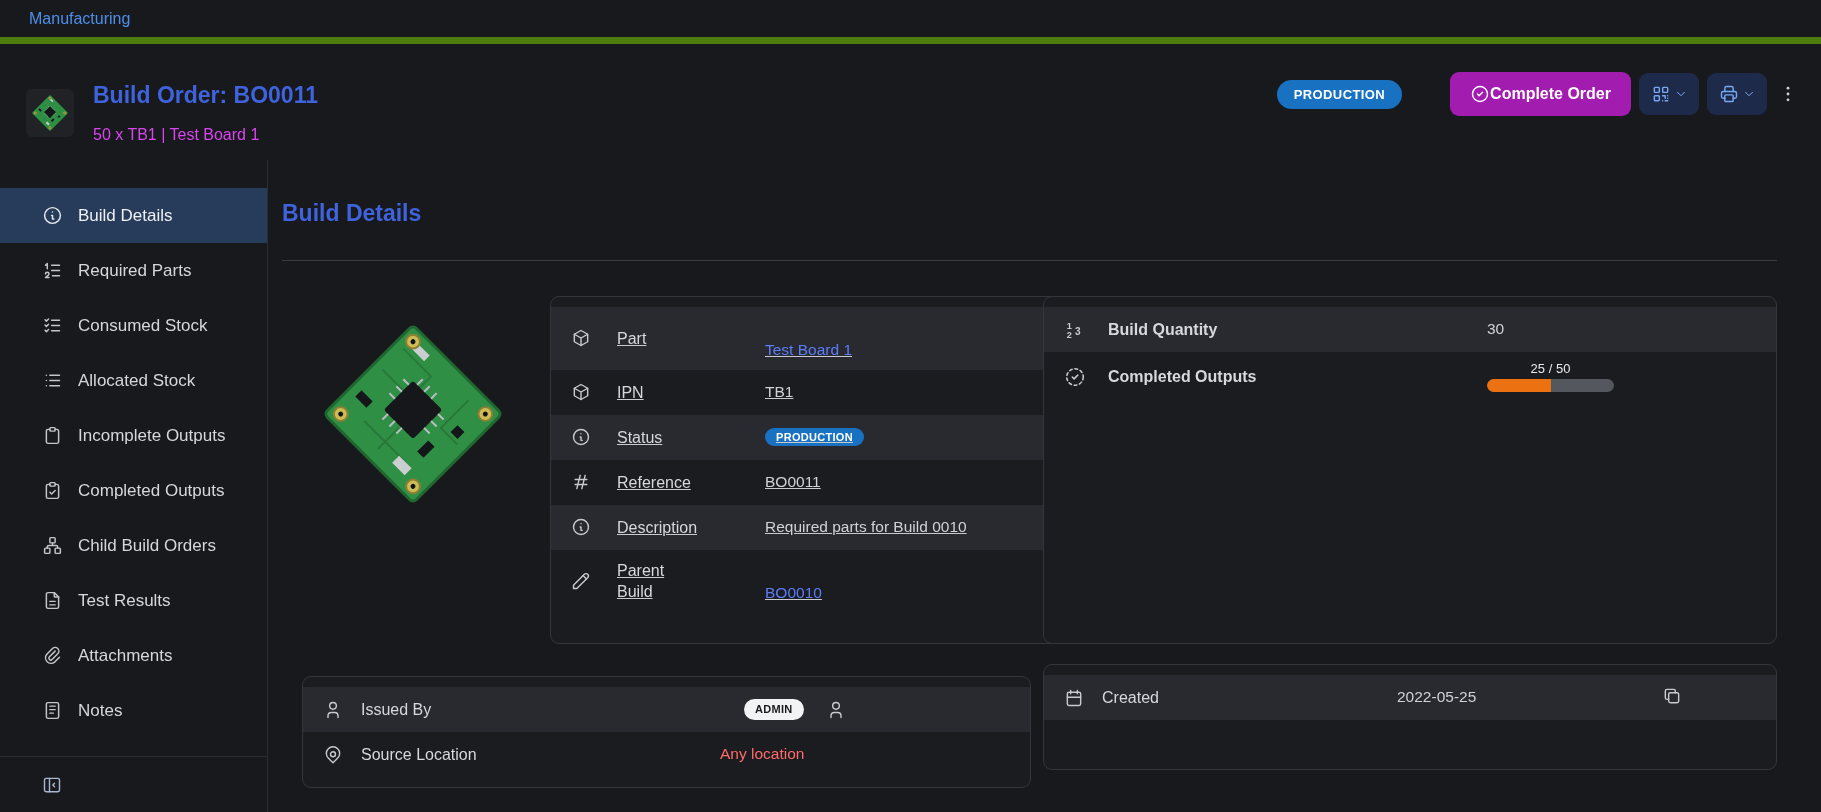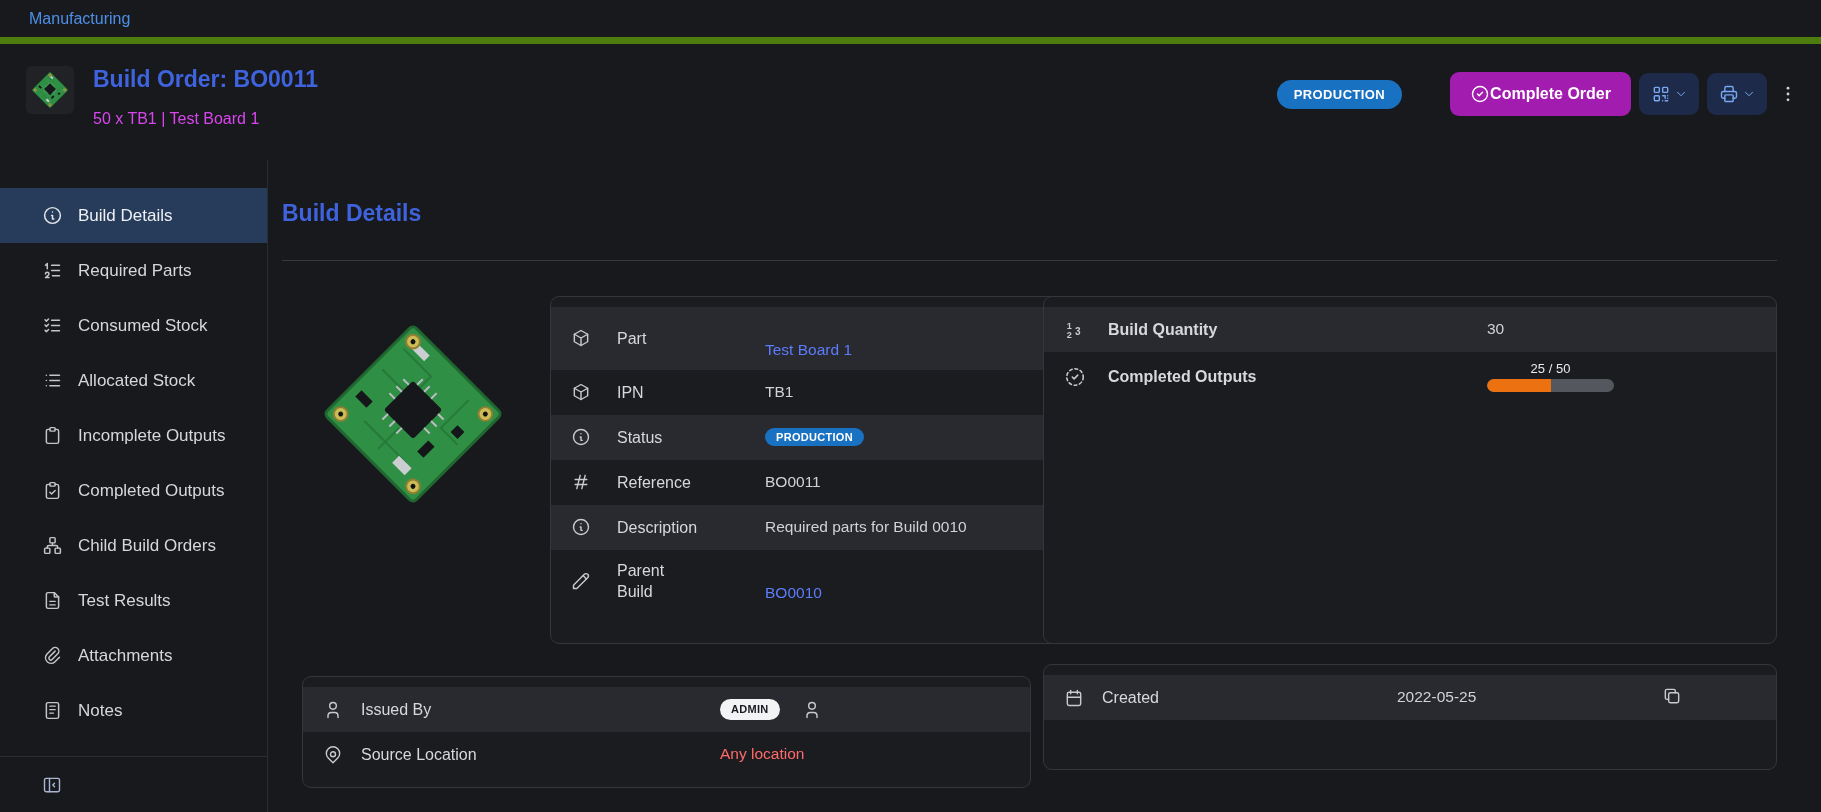--- a/index.html
+++ b/index.html
@@ -7,21 +7,21 @@
   body { background:#18191d; font-family:"Liberation Sans", sans-serif; color:#c9cacd; overflow:hidden; }
   a { text-decoration: none; }
   button { font-family: inherit; background: none; border: none; cursor: pointer; color: inherit; }
   svg.ic { width:20px; height:20px; fill:none; stroke:currentColor; stroke-width:1.7; stroke-linecap:round; stroke-linejoin:round; flex:none; }
 
   
   .crumb-bar { height:44px; display:flex; align-items:center; padding:0 29px; border-bottom:7px solid #4d7c0f; }
   .crumb { color:#4d8fe8; font-size:16px; cursor:pointer; }
 
   
-  .hdr { position:relative; height:116px; padding:14px 0 0 26px; display:flex; }
+  .hdr { position:relative; height:116px; padding:14px 0 0 26px; display:flex;align-items:center; }
   .thumb { width:48px; height:48px; border-radius:6px; overflow:hidden; margin-top:8px; background:#202226; flex:none; }
   .hdr-titles { margin-left:19px; }
   .hdr-title { color:#3e63dd; font-size:23px; font-weight:700; margin-top:8px; }
   .hdr-sub { color:#d946ef; font-size:16px; margin-top:17px; }
   .hdr-actions { position:absolute; right:20px; top:28px; display:flex; align-items:center; gap:8px; }
   .badge { background:#1971c2; color:#fff; font-weight:700; border-radius:999px; display:inline-block; }
   .badge-lg { font-size:13px; padding:7px 17px; letter-spacing:.4px; margin-right:40px; }
   .badge-sm { font-size:11px; padding:3px 11px; letter-spacing:.3px; }
   .btn-green { display:flex; align-items:center; background:#a21caf; color:#fff; font-size:16px; font-weight:700; height:44px; padding:16px 20px; border-radius:9px; }
   .icon-btn { display:flex; align-items:center; justify-content:center; gap:3px; width:60px; height:42px; background:#1d2a4a; color:#79a8f2; border-radius:9px; }
@@ -37,21 +37,21 @@
   .side-item.active svg.ic { color:#e4e8ed; }
   .side-collapse { position:absolute; left:0; right:0; bottom:0; height:56px; border-top:1px solid #2c2d31; display:flex; align-items:center; padding-left:42px; color:#a9b7d0; }
 
   .content { position:relative; flex:1; }
   .page-h { position:absolute; left:14px; top:40px; color:#3e63dd; font-size:23px; font-weight:700; }
   .hdiv { position:absolute; left:14px; right:44px; top:100px; border-top:1px solid #393a3f; }
 
   .panel { position:absolute; border:1px solid #34363b; border-radius:9px; background:#1b1c20; padding:10px 0; }
   .pcb-wrap { position:absolute; left:27px; top:136px; width:236px; height:236px; }
 
-  .p-details { left:282px; top:136px; width:577px; min-height:348px; }
+  .p-details { left:282px; top:136px; width:577px; min-height:348px;text-decoration:underline; }
   .p-qty    { left:775px; top:136px; width:734px; height:348px; }
   .p-issued { left:34px;  top:516px; width:729px; }
   .p-created{ left:775px; top:504px; width:734px; height:106px; }
 
   .row { display:flex; align-items:center; padding:9px 16px 9px 20px; min-height:45px; }
   .row.stripe { background:#292a2f; }
   .row svg.ic { color:#c8cacd; }
   .lbl { color:#d6d8db; font-size:16px; line-height:1.35; }
   .val { font-size:15.5px; color:#d0d2d5; line-height:1.35; }
   .link { color:#5c7cfa;margin-top:24px; }
@@ -65,21 +65,21 @@
   .p-created .lbl { width:250px; margin:0 45px 0 18px; }
   .p-created .copy-btn { margin-right:78px; }
 
   .progress { width:127px; display:flex; flex-direction:column; gap:3px; }
   .progress .ptext { font-size:13px; color:#e8eaec; text-align:center; }
   .pbar { height:13px; border-radius:7px; background:#54575d; overflow:hidden; }
   .pfill { height:100%; background:#ec7211; border-radius:7px 0 0 7px; }
 
   .admin-badge { background:#f1f3f5; color:#1a1b1e; font-size:11px; font-weight:700; padding:3px 11px; border-radius:999px; letter-spacing:.3px; }
   .red { color:#ff6b6b; }
-  .val-user { display:flex; align-items:center; gap:22px; }
+  .val-user { display:flex; align-items:center; gap:22px;margin-left:24px; }
 </style>
 </head>
 <body>
 
 <svg width="0" height="0" style="position:absolute" aria-hidden="true">
   <defs>
     <g id="pcb-art">
       <g transform="rotate(45 120 120)">
         <rect x="56" y="56" width="128" height="128" rx="5" fill="#2f8f44" stroke="#20662f" stroke-width="3"></rect>
         <g stroke="#27793a" stroke-width="2" fill="none">

